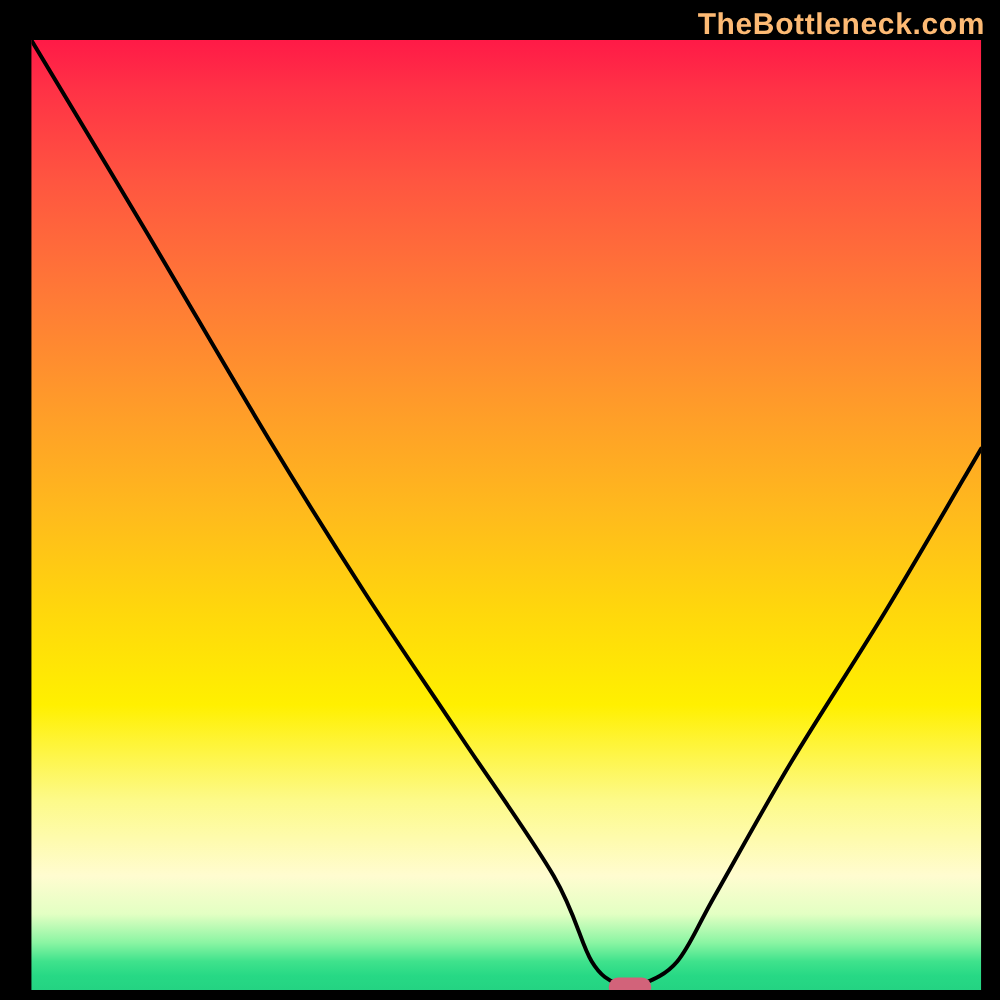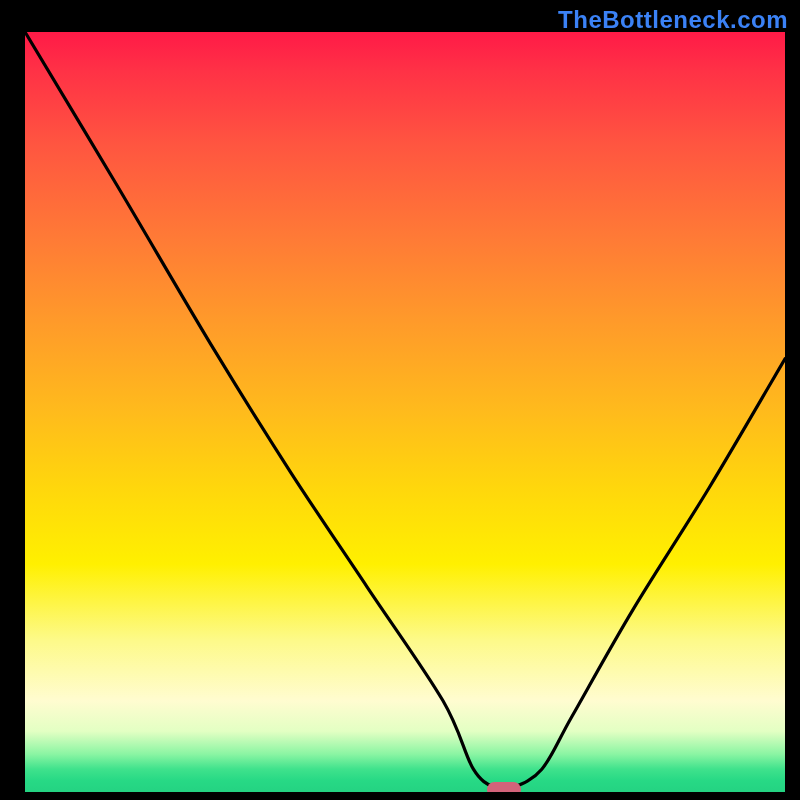--- a/index.html
+++ b/index.html
@@ -16,21 +16,21 @@
     height: 800px;
     background: #000;
   }
   .watermark {
     position: absolute;
     top: 6px;
     right: 12px;
     font-family: Arial, Helvetica, sans-serif;
     font-size: 24px;
     font-weight: 600;
-    color: #3b82f6;
+    color: #fdba74;
     letter-spacing: 0.5px;
     z-index: 10;
   }
   .plot-area {
     position: absolute;
     left: 25px;
     top: 32px;
     width: 760px;
     height: 760px;
     overflow: hidden;

